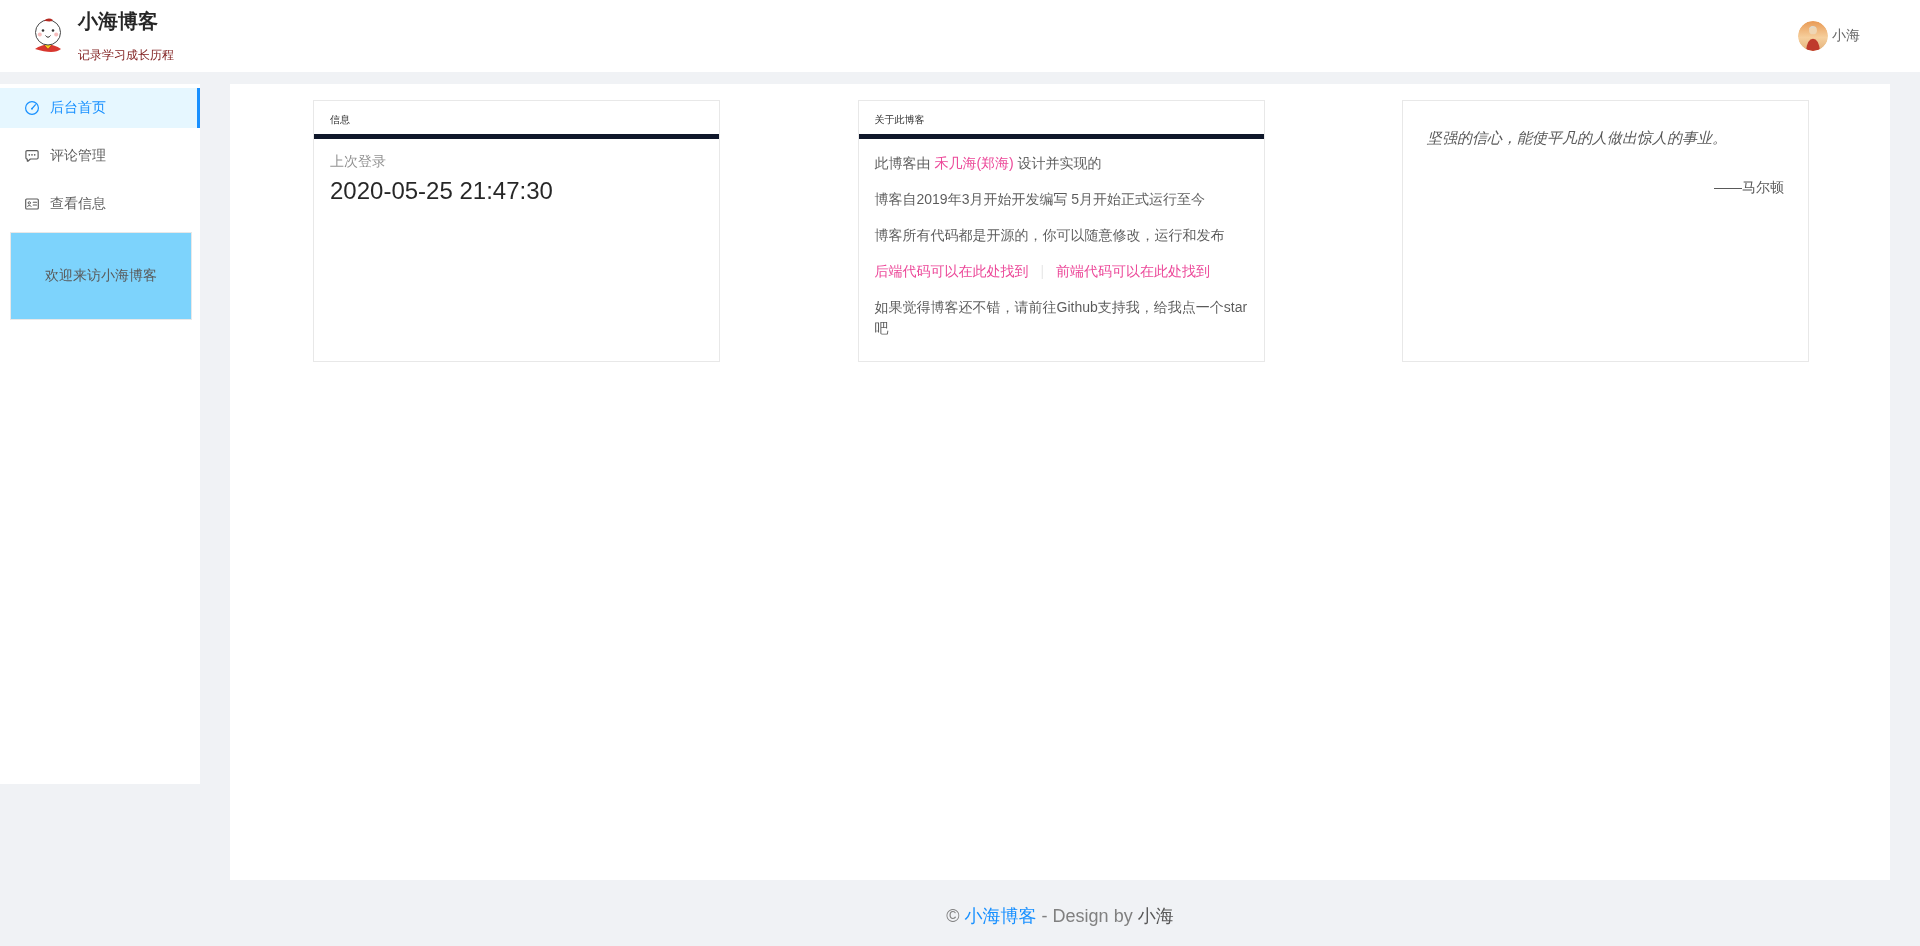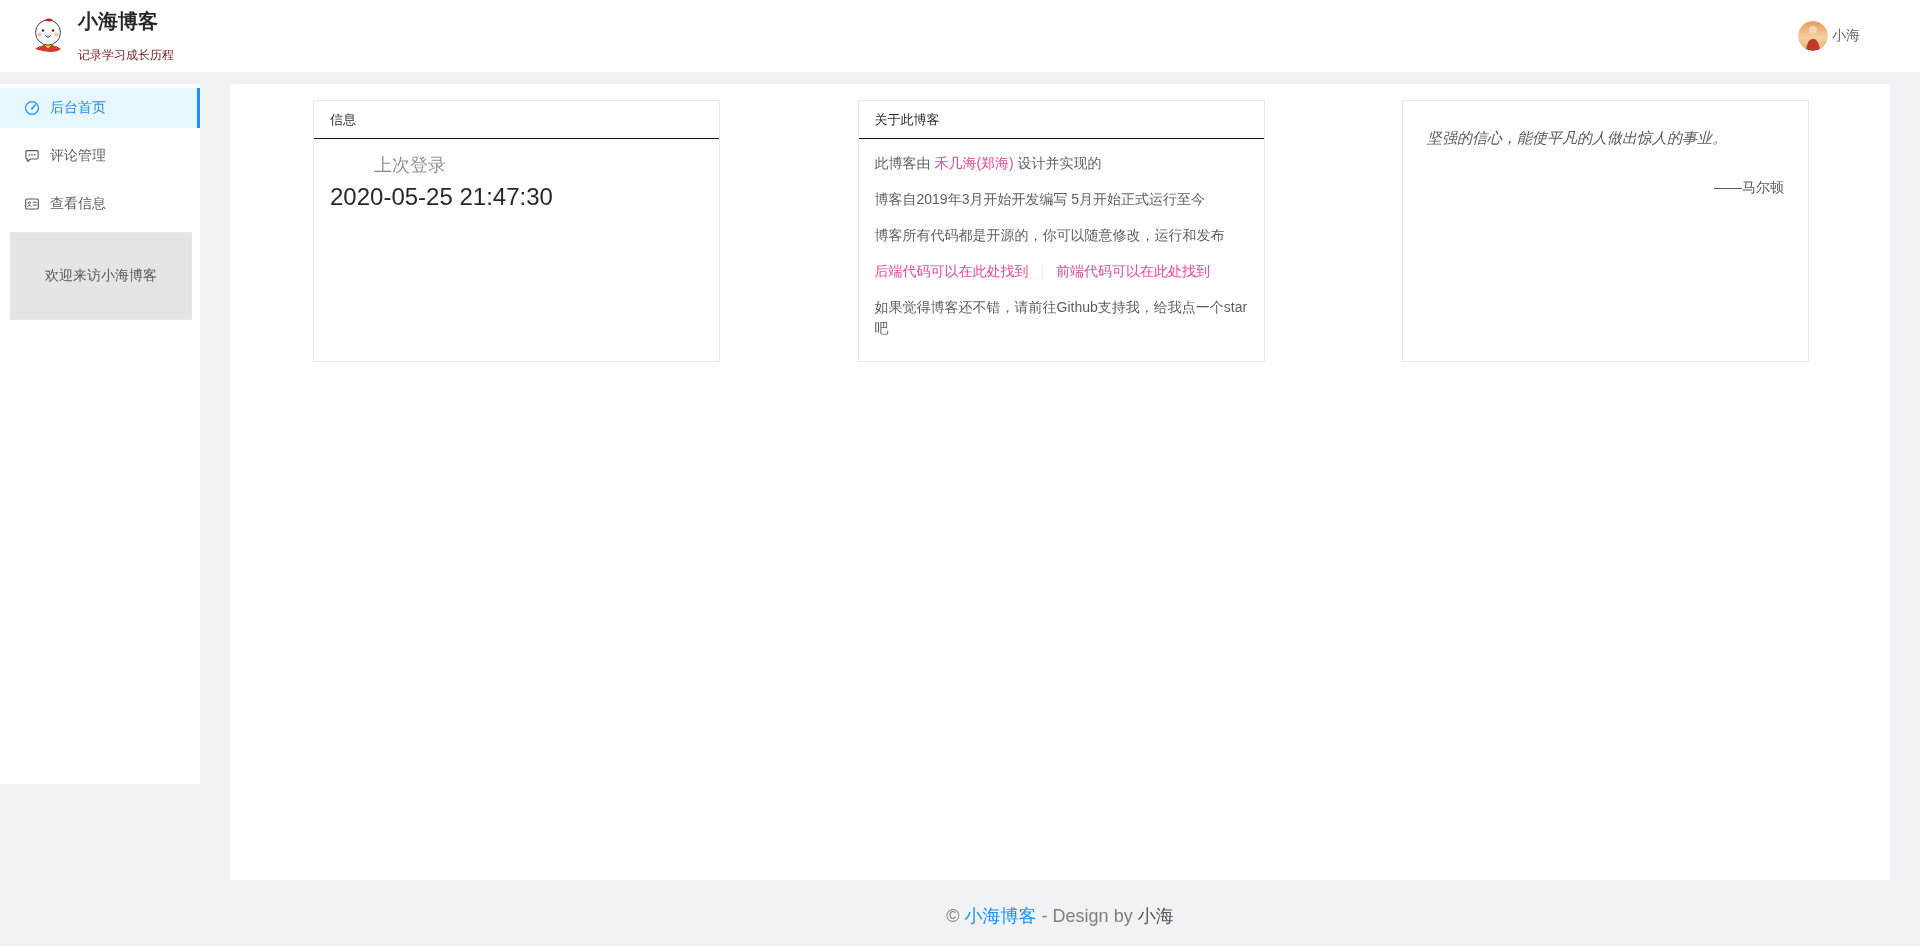--- a/index.html
+++ b/index.html
@@ -44,45 +44,45 @@
   }
   .menu-item:first-child { margin-top:4px; }
   .menu-item.active {
     background:#e6f7ff; color:#1890ff;
     border-right:3px solid #1890ff;
   }
   .mi-icon { width:16px; height:16px; display:flex; margin-right:10px; }
   .mi-icon svg { width:16px; height:16px; }
   .welcome-box {
     margin:4px 8px 0 10px; height:88px;
-    border:1px solid #e8e8e8; background:#e5e5e5;
+    border:1px solid #e8e8e8; background:#7dd3fc;
     display:flex; align-items:center; justify-content:center;
     font-size:14px; color:#595959;
   }
 
   
   .main {
     position:absolute; left:230px; top:84px;
     width:1660px; height:796px;
     background:#fff;
     padding:16px 81px 0 83px;
     display:flex; justify-content:space-between; align-items:flex-start;
   }
   .card {
     width:407px; height:262px;
     background:#fff; border:1px solid #e8e8e8;
   }
   .card-head {
     height:38px; line-height:37px;
     padding:0 16px;
-    border-bottom:1px solid #0f172a;
-    font-size:13px; color:rgba(0,0,0,.85);
+    border-bottom:5px solid #0f172a;
+    font-size:10px; color:rgba(0,0,0,.85);
   }
   .card-body { padding:14px 16px; }
-  .stat-label { font-size:18px; color:rgba(0,0,0,.45);margin-left:44px; }
+  .stat-label { font-size:14px; color:rgba(0,0,0,.45); }
   .stat-value { font-size:24px; color:rgba(0,0,0,.85); margin-top:6px; }
 
   .about-body p { margin:0 0 15px; font-size:14px; line-height:21px; color:rgba(0,0,0,.65); }
   .link { color:#ec4899; text-decoration:none; cursor:pointer;text-align:right; }
   .link-divider { color:#e8e8e8; margin:0 8px; }
 
   .quote-card { padding:26px 24px; }
   .quote-text { font-style:italic; font-size:15px; color:#595959; line-height:22px; }
   .quote-author { margin-top:30px; text-align:right; font-size:14px; color:#595959; }
 

